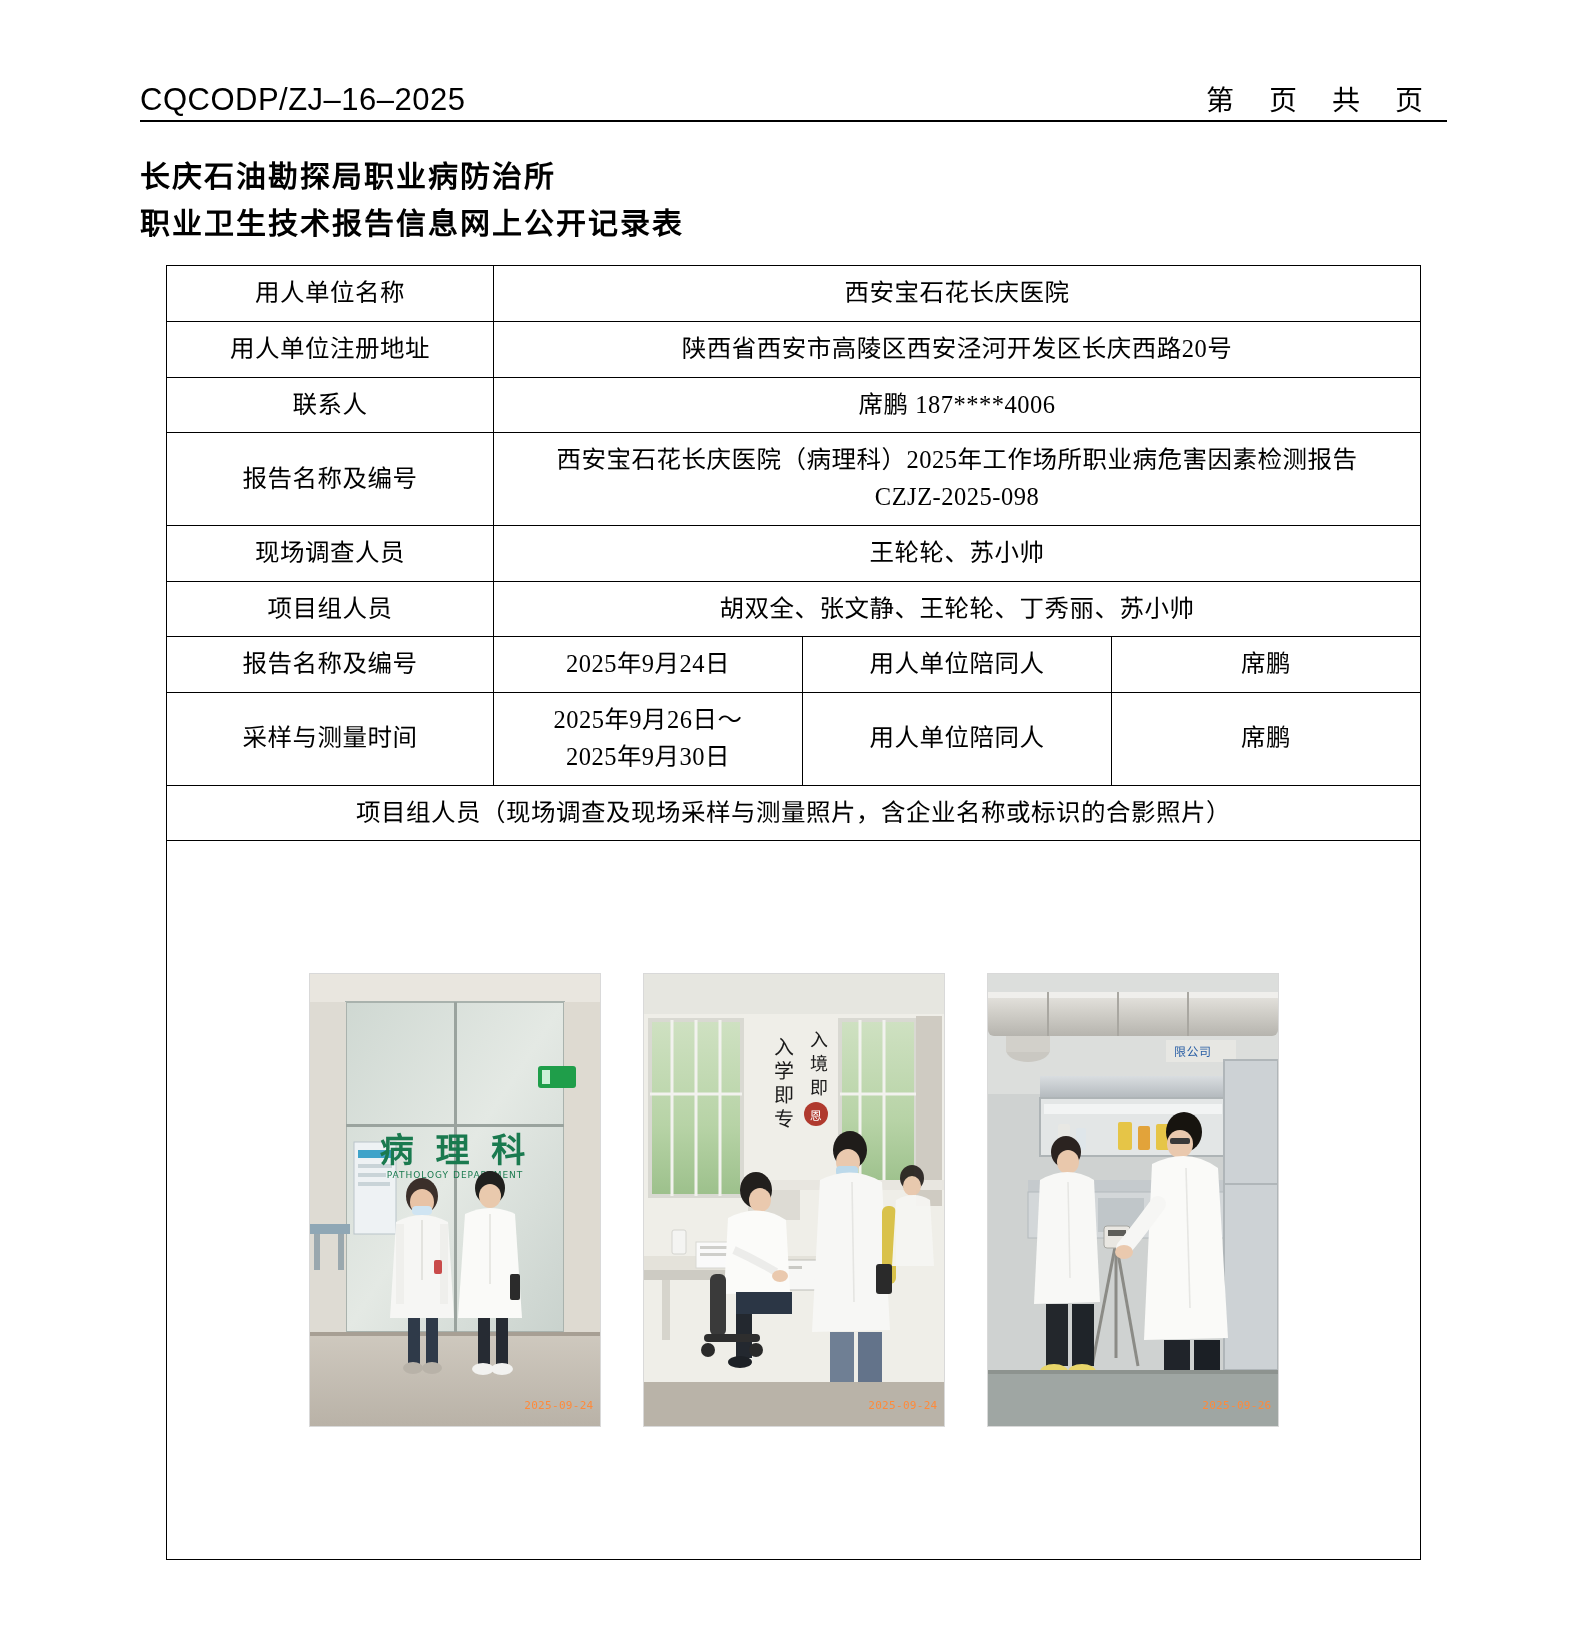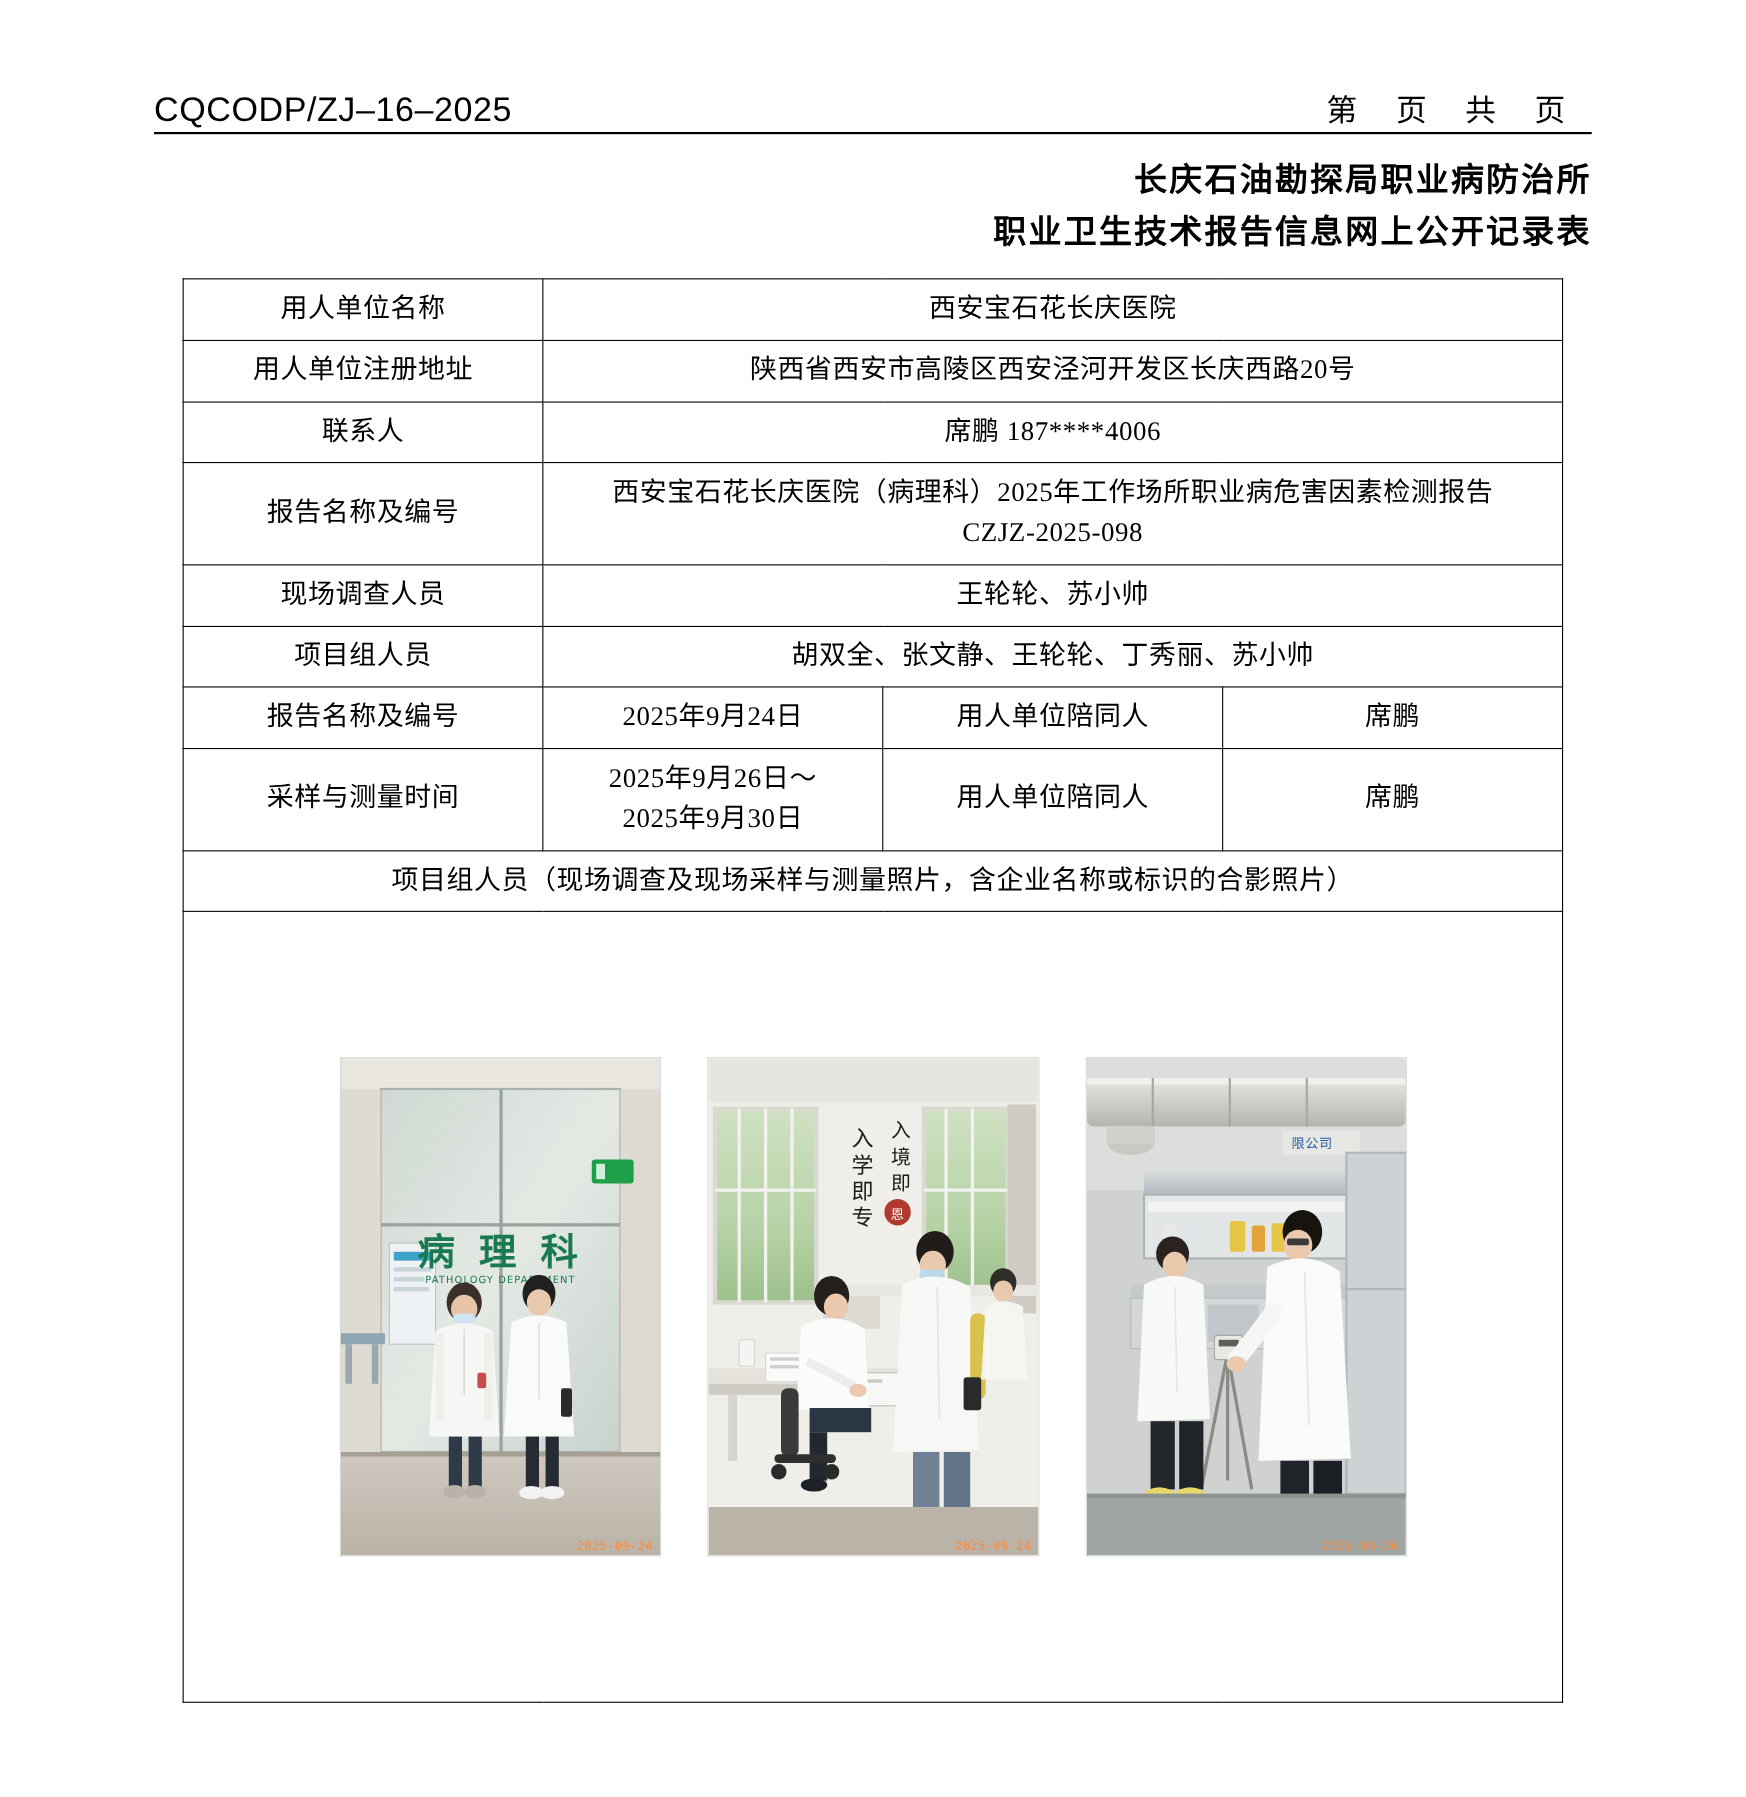--- a/index.html
+++ b/index.html
@@ -36,22 +36,22 @@
   }
   .page-marker {
     font-size: 28px;
     letter-spacing: 14px;
     font-family: "Liberation Serif", serif;
     padding-right: 10px;
   }
 
   
   .title-block {
-    text-align: right;
-    margin-top: 20px;
+    text-align: left;
+    margin-top: 32px;
     margin-bottom: 18px;
   }
   .title-line {
     font-size: 30px;
     font-weight: bold;
     letter-spacing: 2px;
     line-height: 1.55;
   }
 
   
@@ -95,21 +95,21 @@
     align-items: flex-start;
   }
   .photo {
     position: relative;
     overflow: hidden;
     border: 1px solid #d9d9d9;
   }
   .photo .stamp {
     position: absolute;
     right: 6px;
-    bottom: 0;
+    bottom: 12px;
     font-size: 11px;
     color: #ff8a3a;
     font-family: "DejaVu Sans Mono", monospace;
     letter-spacing: 0.3px;
   }
   .p1 { width: 290px; height: 452px; }
   .p2 { width: 300px; height: 452px; }
   .p3 { width: 290px; height: 452px; text-decoration: underline; }
 
   

